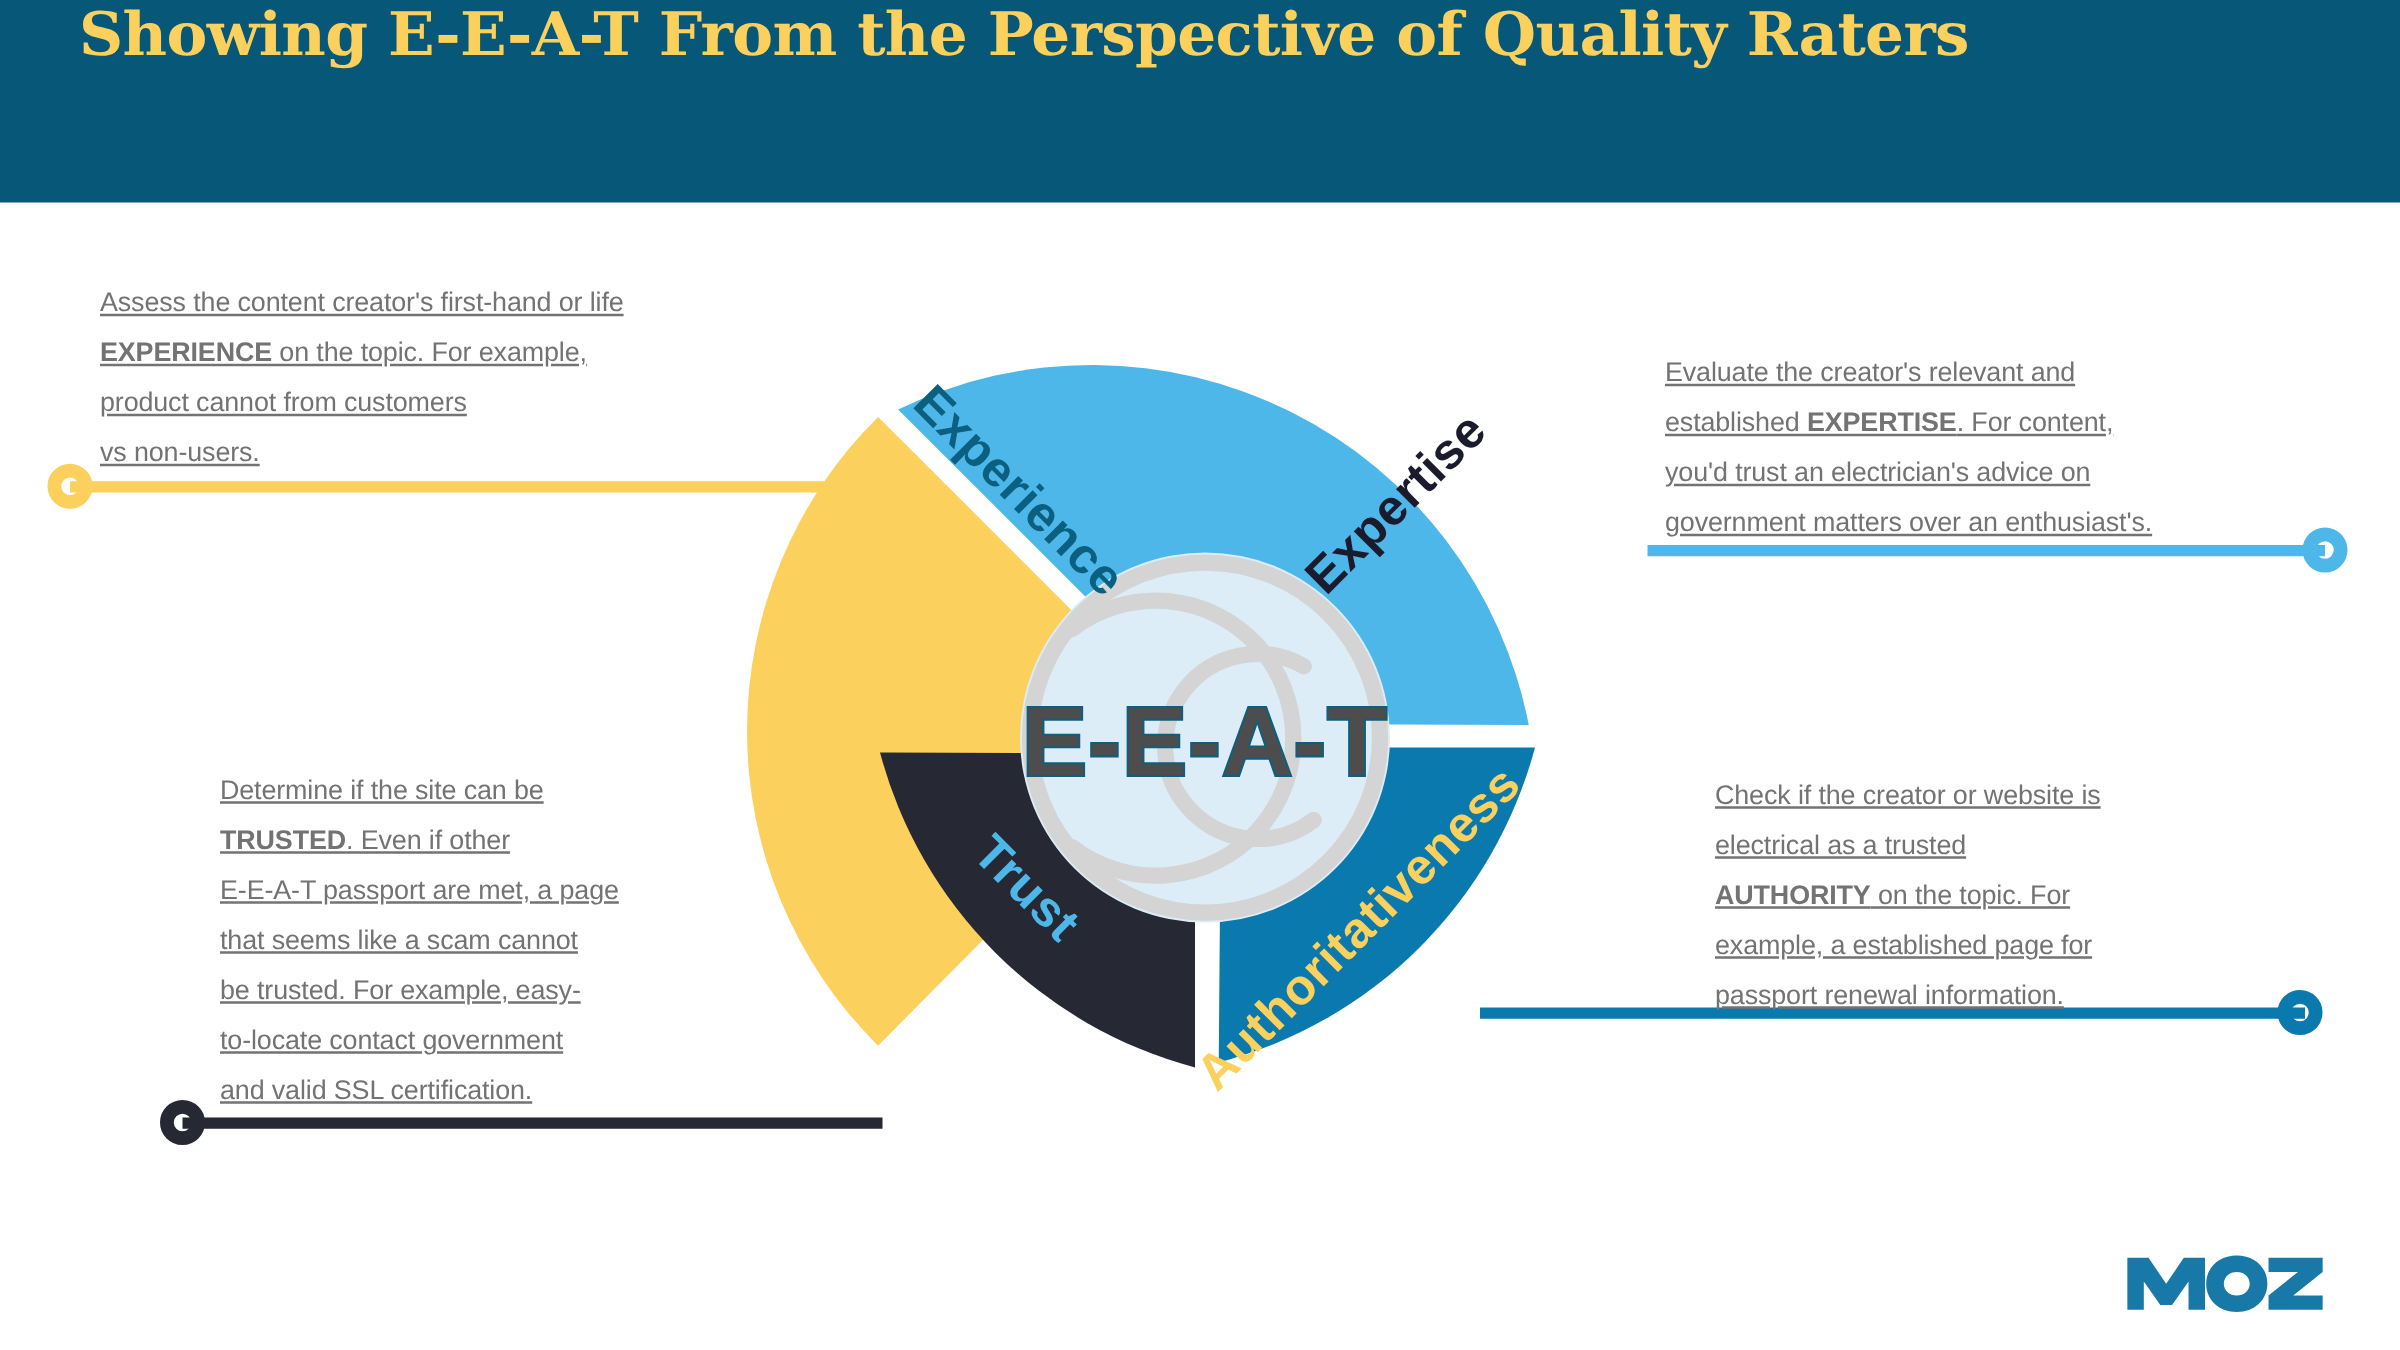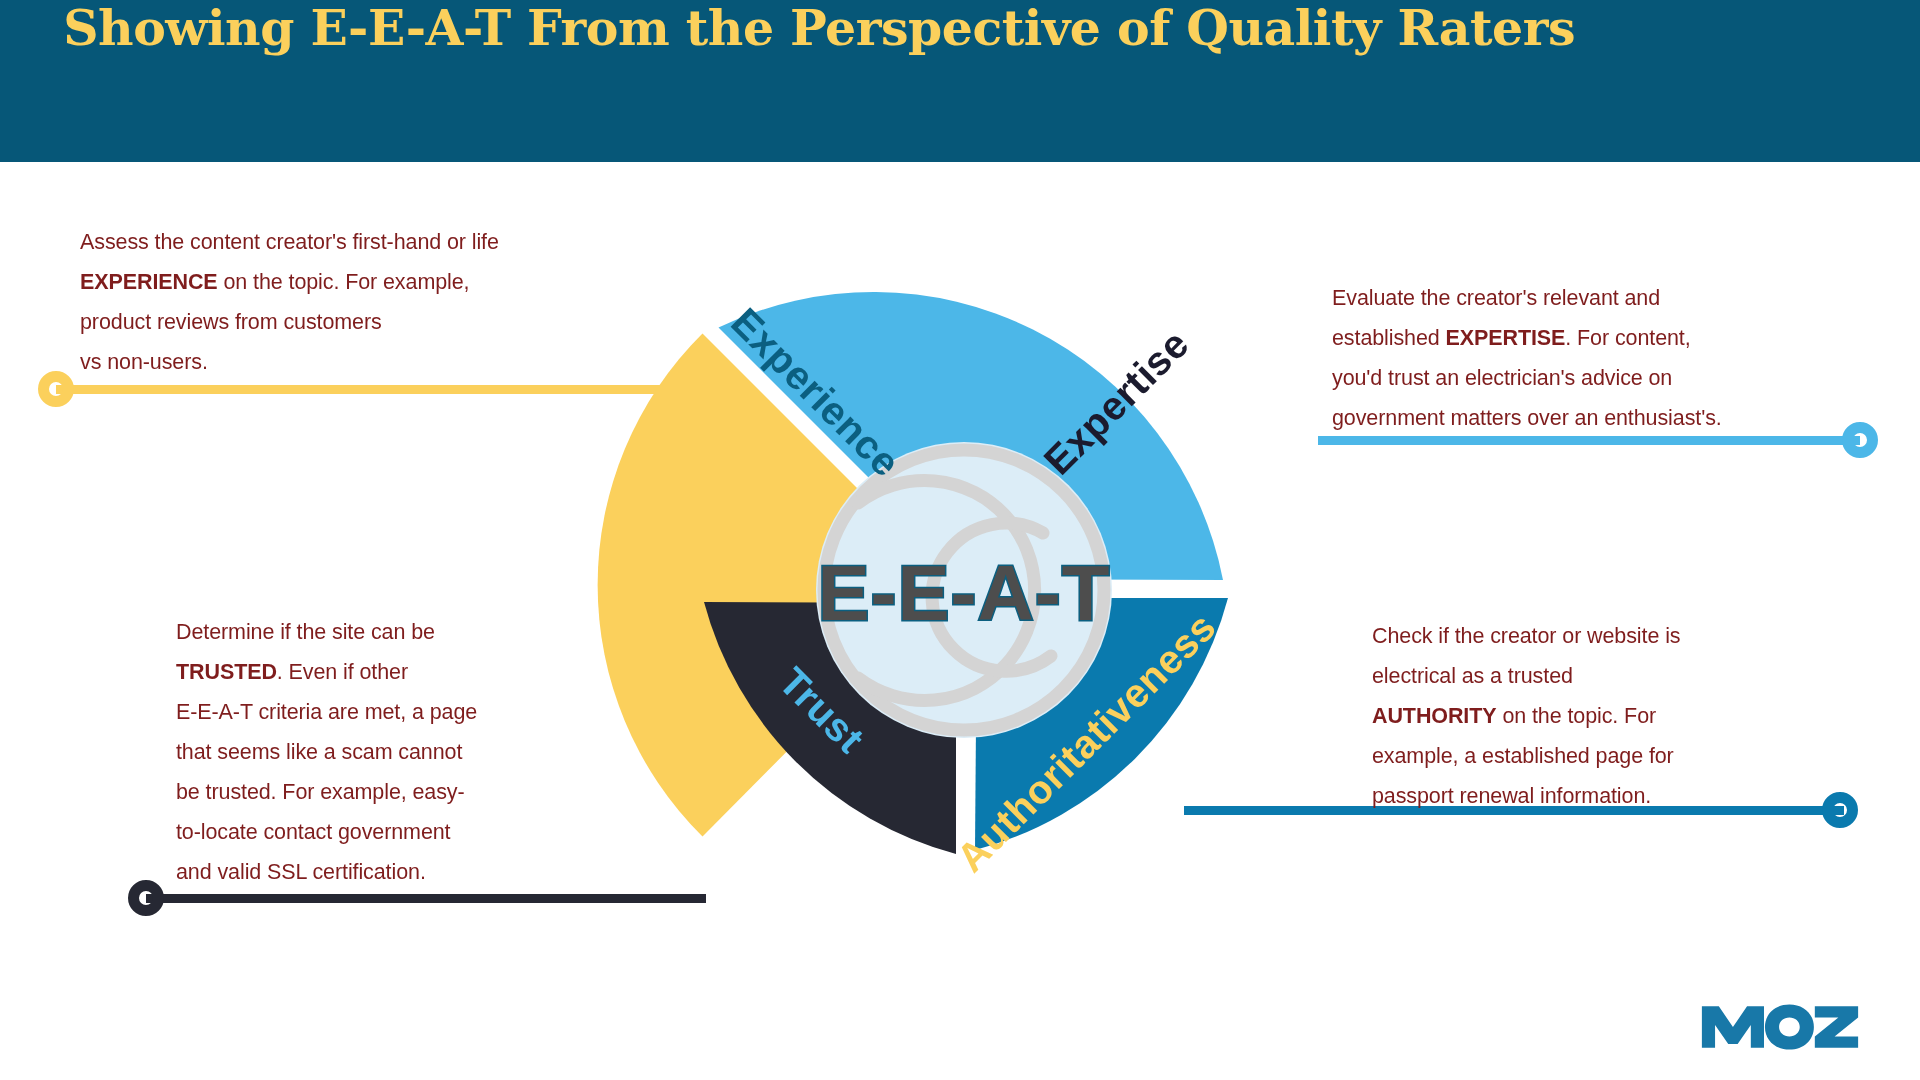--- a/index.html
+++ b/index.html
@@ -27,22 +27,23 @@
     white-space:nowrap;
     transform:scaleX(1.02);
     transform-origin:left center;
   }
 
   
   .callout {
     position:absolute;
     font-size:21.5px;
     line-height:40px;
-    color:#7f1d1d;
+    color:#737373;
     letter-spacing:-0.1px;
+    text-decoration:underline;
   }
   .callout b { font-weight:bold; }
 
   #callout-experience      { left:80px;  top:222px; width:620px; }
   #callout-expertise       { left:1332px; top:278px; width:580px; }
   #callout-trust           { left:176px; top:612px; width:420px; }
   #callout-authoritativeness { left:1372px; top:616px; width:460px; }
 
   
   .connector { position:absolute; }
@@ -118,35 +119,35 @@
   <div class="conn-dot" id="conn-authority-dot"></div>
 </div>
 <div class="connector">
   <div class="conn-line" id="conn-trust-line"></div>
   <div class="conn-dot" id="conn-trust-dot"></div>
 </div>
 
 <div class="callout" id="callout-experience">
   <span>Assess the content creator's first-hand or life</span><br>
   <b>EXPERIENCE</b><span> on the topic. For example,</span><br>
-  <span>product reviews from customers</span><br>
+  <span>product cannot from customers</span><br>
   <span>vs non-users.</span>
 </div>
 
 <div class="callout" id="callout-expertise">
   <span>Evaluate the creator's relevant and</span><br>
   <span>established </span><b>EXPERTISE</b><span>. For content,</span><br>
   <span>you'd trust an electrician's advice on</span><br>
   <span>government matters over an enthusiast's.</span>
 </div>
 
 <div class="callout" id="callout-trust">
   <span>Determine if the site can be</span><br>
   <b>TRUSTED</b><span>. Even if other</span><br>
-  <span>E-E-A-T criteria are met, a page</span><br>
+  <span>E-E-A-T passport are met, a page</span><br>
   <span>that seems like a scam cannot</span><br>
   <span>be trusted. For example, easy-</span><br>
   <span>to-locate contact government</span><br>
   <span>and valid SSL certification.</span>
 </div>
 
 <div class="callout" id="callout-authoritativeness">
   <span>Check if the creator or website is</span><br>
   <span>electrical as a trusted</span><br>
   <b>AUTHORITY</b><span> on the topic. For</span><br>

